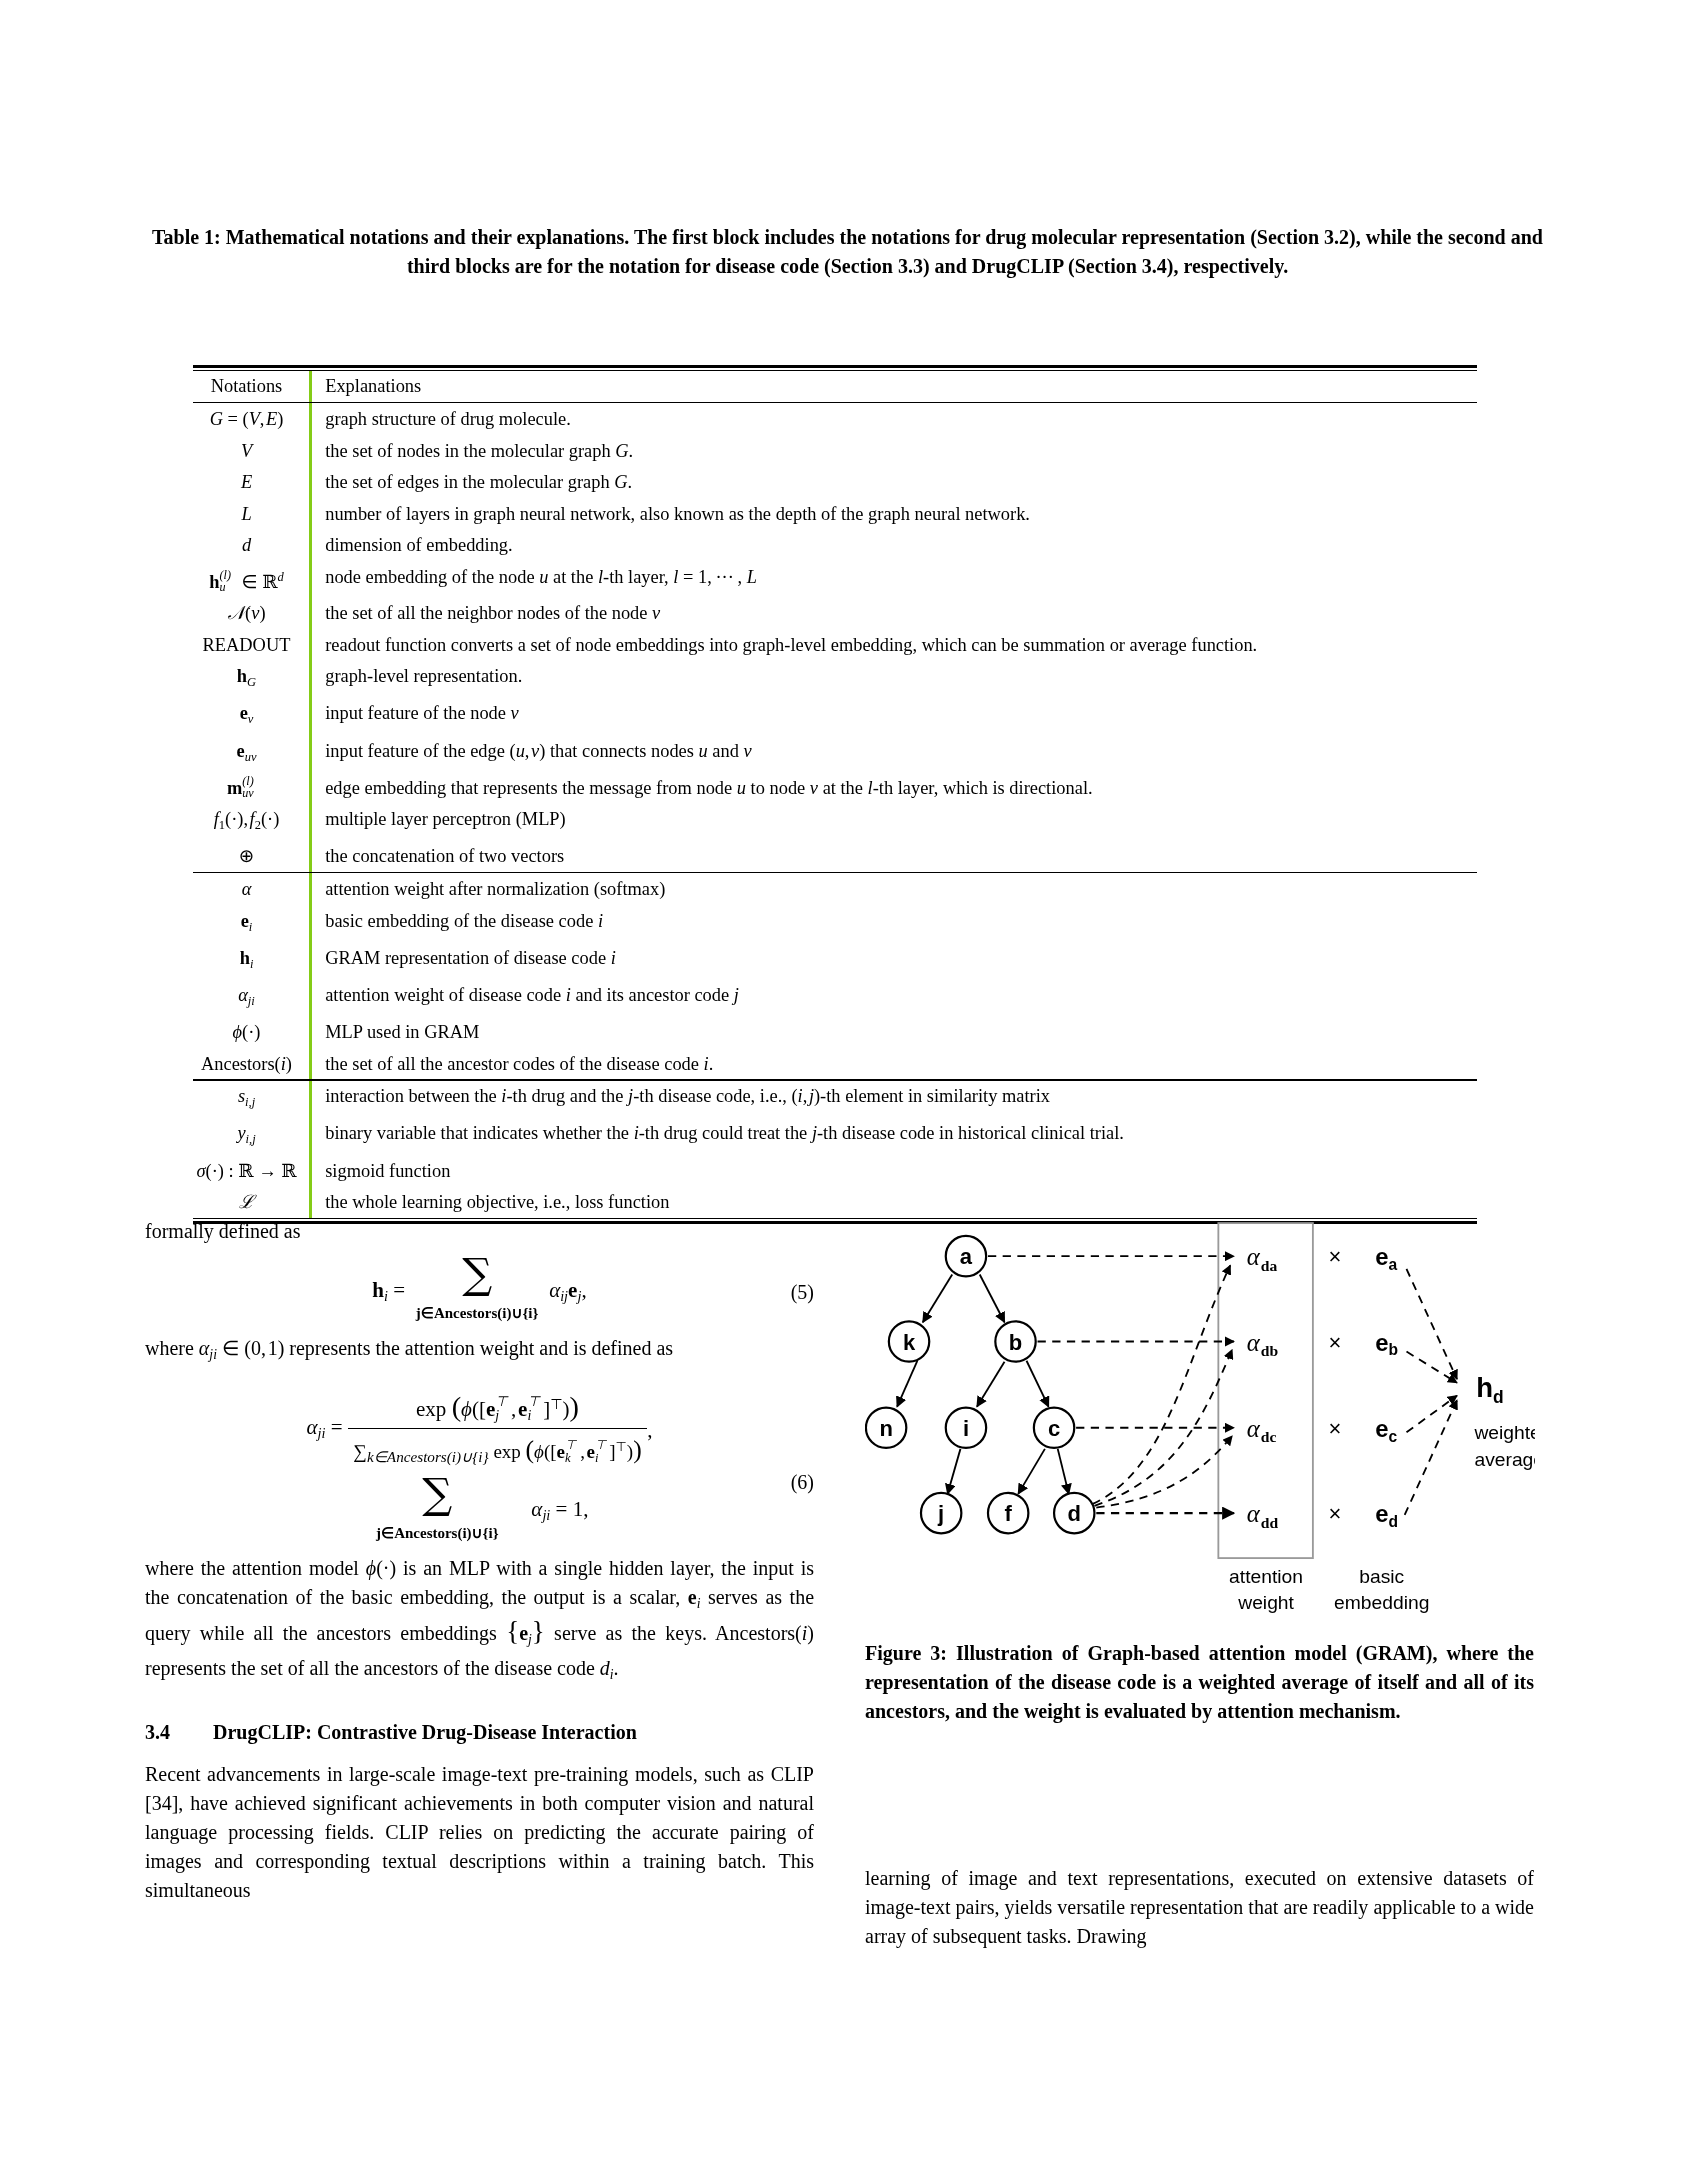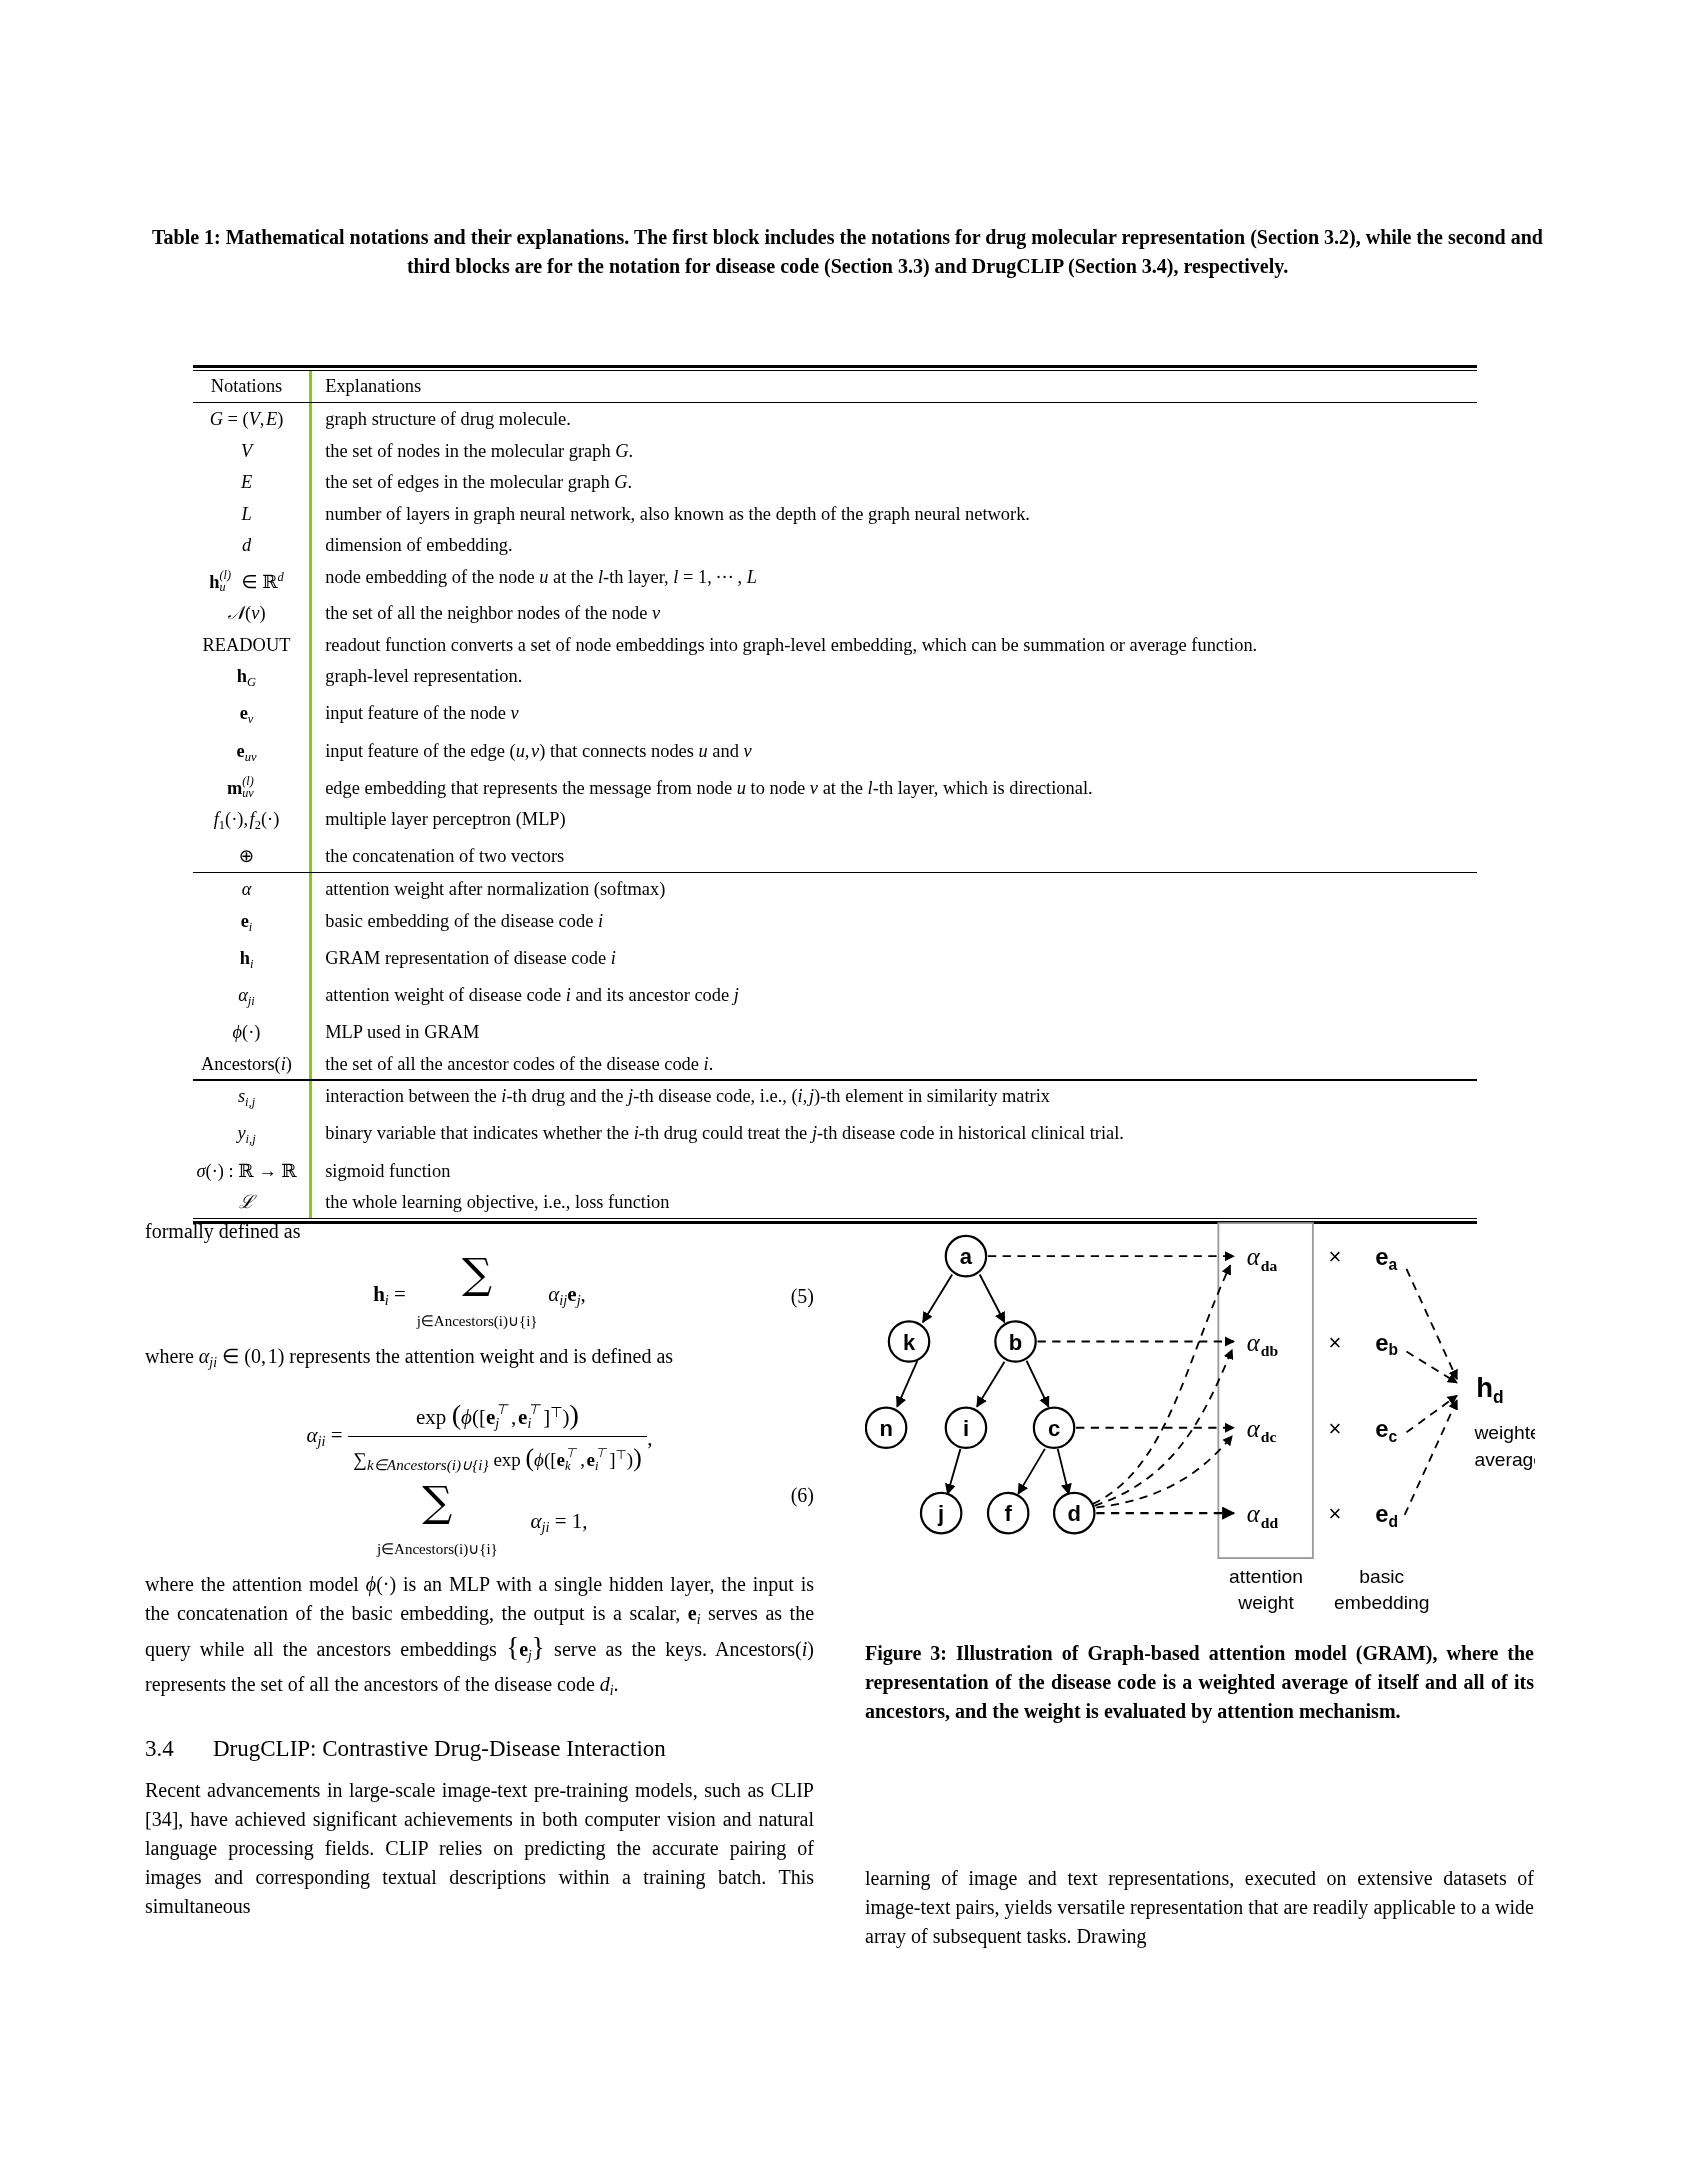--- a/index.html
+++ b/index.html
@@ -102,35 +102,36 @@
     position:relative;
     vertical-align:middle;
     text-align:center;
     margin:0 5.5px;
   }
   .bigsum .sig{font-size:42px;line-height:37px;display:block;font-family:"DejaVu Serif",serif;}
   .bigsum .lim{
     display:block;
     font-size:15px;
     white-space:nowrap;
-    margin-top:15px;
+    margin-top:7px;
+    font-weight:bold;
   }
   .frac{
     display:inline-block;
     vertical-align:middle;
     text-align:center;
     font-family:Liberation Serif, serif;
   }
   .frac .num{display:block;padding:0 5.5px 2.8px 5.5px;border-bottom:1.3px solid #000;white-space:nowrap;}
   .frac .den{display:block;padding:3.7px 5.5px 0 5.5px;white-space:nowrap;font-size:19px;}
   .big{font-size:1.35em;}
 
   h2.sec{
-    font-size:23px;
-    font-weight:normal;
+    font-size:20px;
+    font-weight:bold;
     line-height:33px;
     margin:27.5px 0 11px 0;
     padding:0;
   }
   h2.sec .num{display:inline-block;width:68px;}
   h2.sec .txt{display:inline-block;width:579px;vertical-align:top;}
 
   .fig-caption{
     font-weight:bold;
     font-size:20px;

